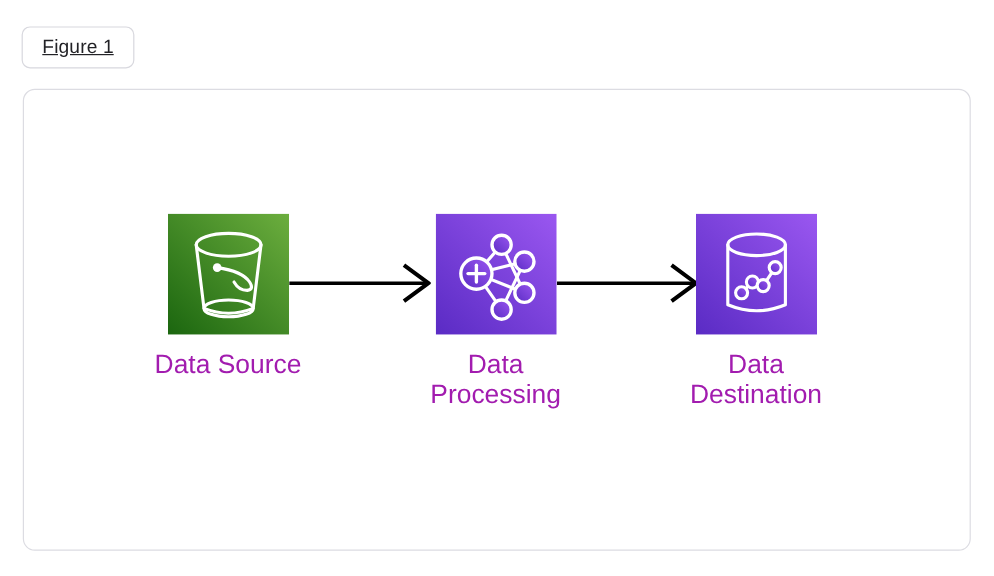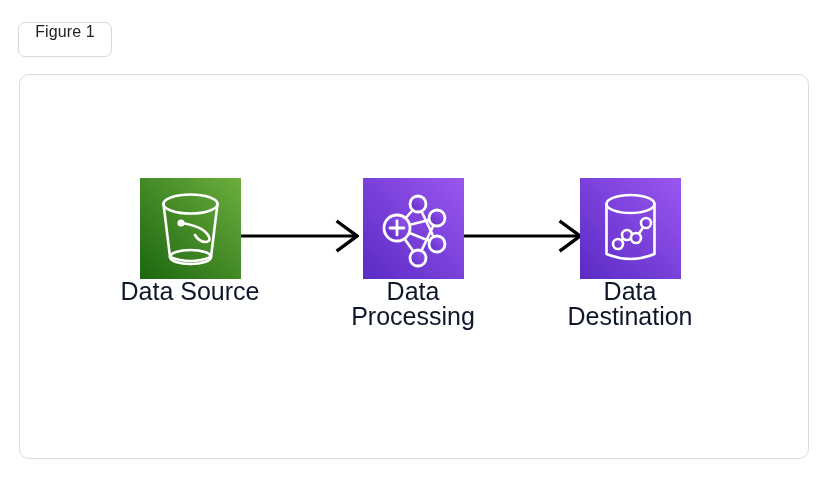--- a/index.html
+++ b/index.html
@@ -20,24 +20,26 @@
     position: absolute;
     left: 18px;
     top: 22px;
     width: 94px;
     height: 35px;
     box-sizing: border-box;
     border: 1px solid #d8d8de;
     border-radius: 7px;
     background: #ffffff;
     display: flex;
+    align-items: center;
     justify-content: center;
     font-size: 16px;
     color: #222226;
     letter-spacing: 0.1px;
+    text-decoration: underline;
   }
 
   
   .figure-frame {
     position: absolute;
     left: 19px;
     top: 74px;
     width: 790px;
     height: 385px;
     box-sizing: border-box;
@@ -68,23 +70,24 @@
   .icon-tile {
     width: 101px;
     height: 101px;
     margin: 0 auto;
     position: relative;
     overflow: hidden;
   }
   .icon-tile svg { display: block; }
 
   .node-label {
-    font-size: 25px;
+    margin-top: 12px;
+    font-size: 22px;
     line-height: 25px;
-    color: #0f172a;
+    color: #a21caf;
     white-space: pre-line;
   }
 
   
   .arrow {
     position: absolute;
     top: 219px;
   }
   .arrow-1 { left: 241px; }
   .arrow-2 { left: 464px; }

